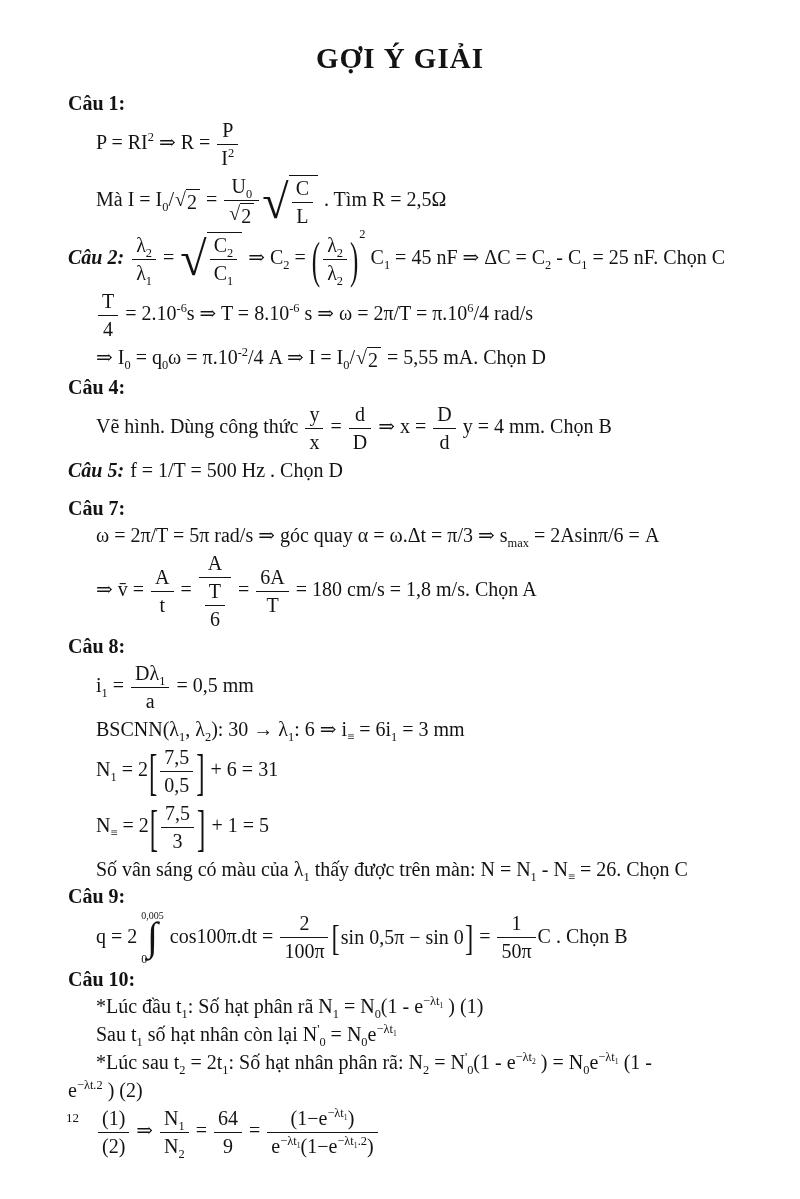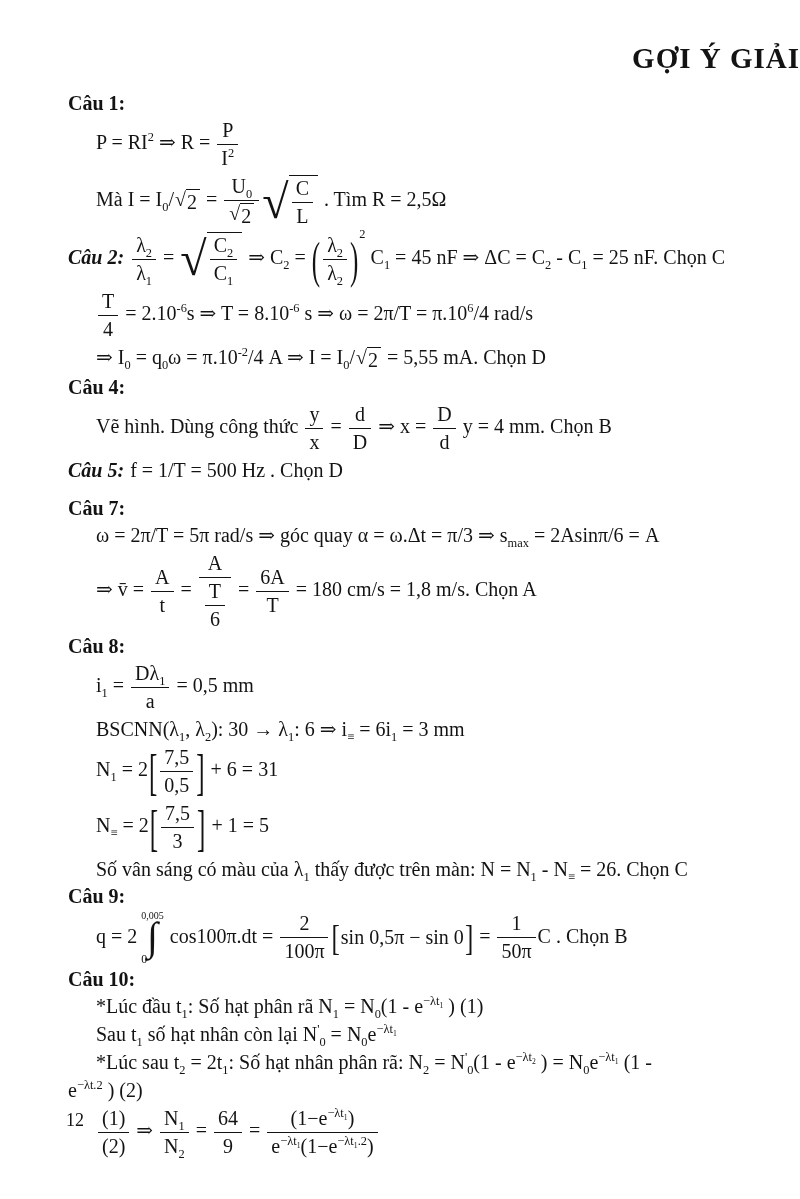--- a/index.html
+++ b/index.html
@@ -5,21 +5,21 @@
   html,body { margin:0; padding:0; background:#ffffff; }
   .page {
     position:relative;
     width:800px; height:1199px;
     background:#ffffff;
     color:#131313;
     font-family:"Liberation Serif","DejaVu Serif",serif;
     overflow:hidden;
   }
   .title {
-    text-align:right;
+    text-align:center;
     font-size:29px;
     font-weight:bold;
     letter-spacing:1px;
     margin:0;
     padding:42px 0 14px 0;
   }
   #sections { }
   .section { margin:0; }
   .section:nth-child(6) { margin-top:14px; }   
   .label-line { padding-left:68px; font-size:20px; font-weight:bold; margin:3px 0 1px 0; }
@@ -72,21 +72,21 @@
     line-height:1;
     margin:0 6px 0 4px;
   }
   .int .up { font-size:10px; align-self:flex-end; margin-bottom:-3px; }
   .int .ig { font-size:40px; line-height:0.95; }
   .int .lo { font-size:12px; align-self:flex-start; margin-top:-3px; }
 
   .page-number {
     position:absolute;
     left:66px; top:1110px;
-    font-size:18px;
+    font-size:13px;
   }
 </style>
 </head>
 <body>
 
 <div class="page">
   <h1 class="title">GỢI Ý GIẢI</h1>
   <div id="sections">
       <div class="section">
         <div class="label-line">Câu 1:</div>

